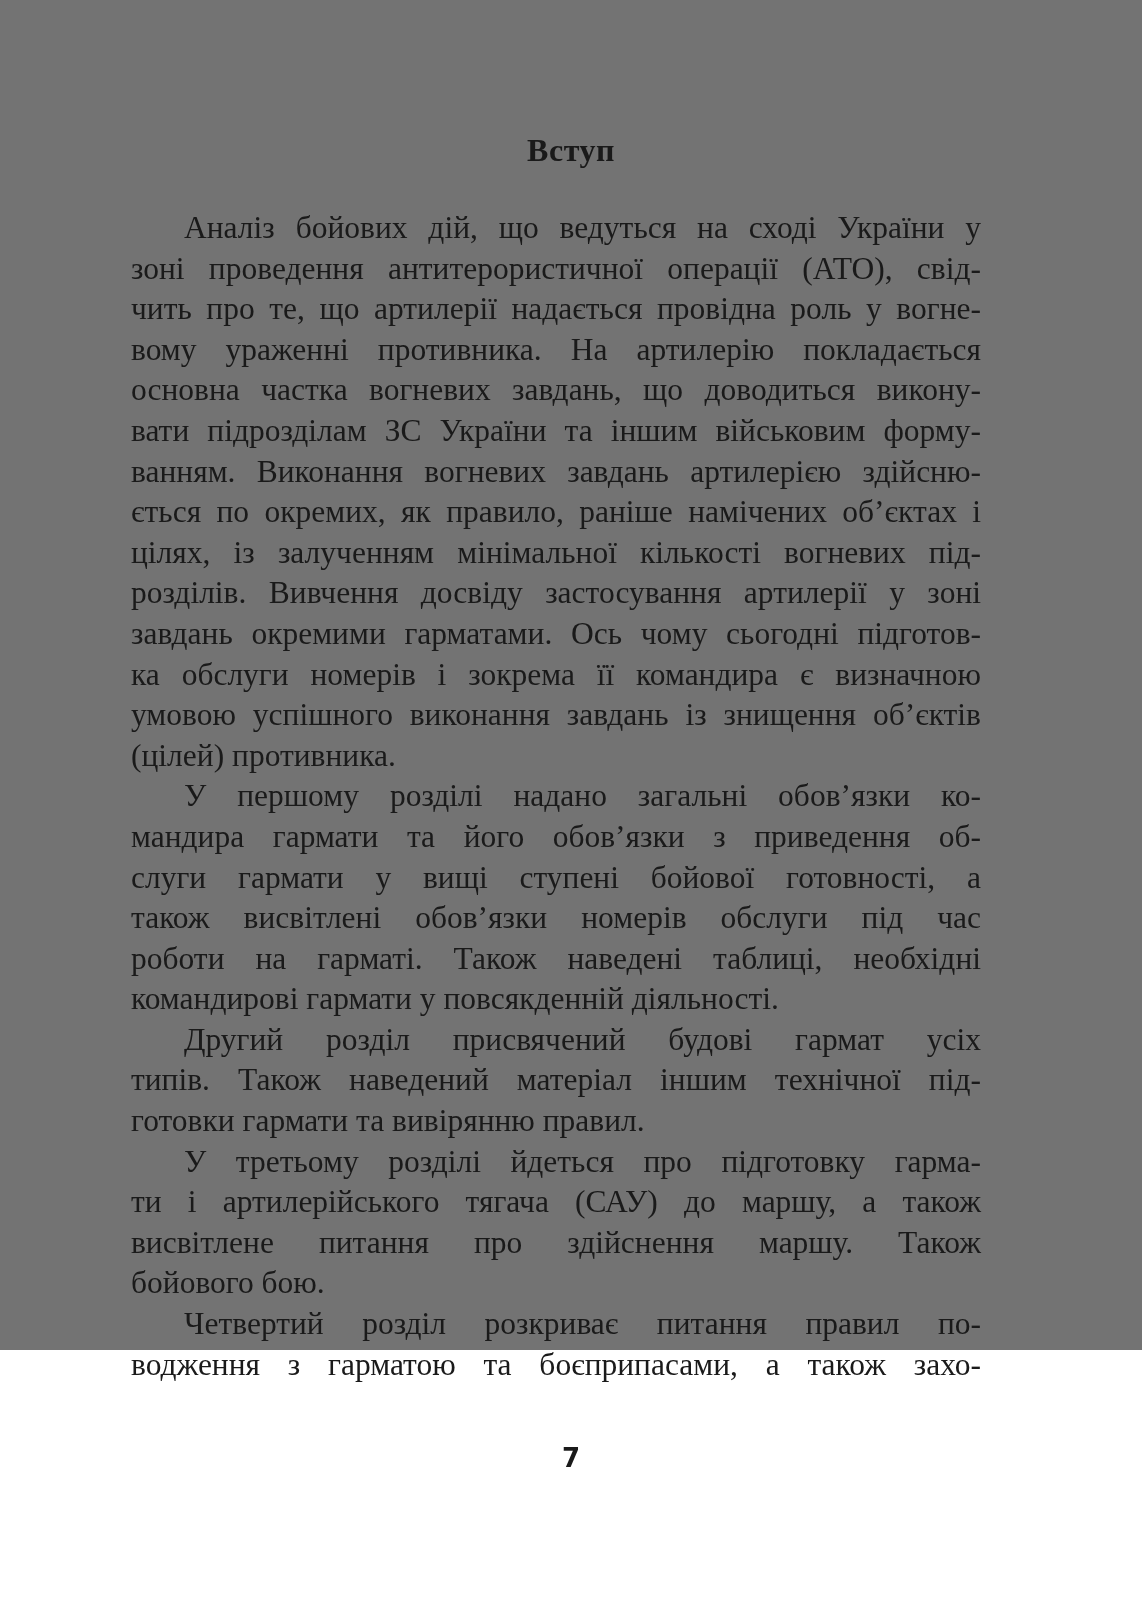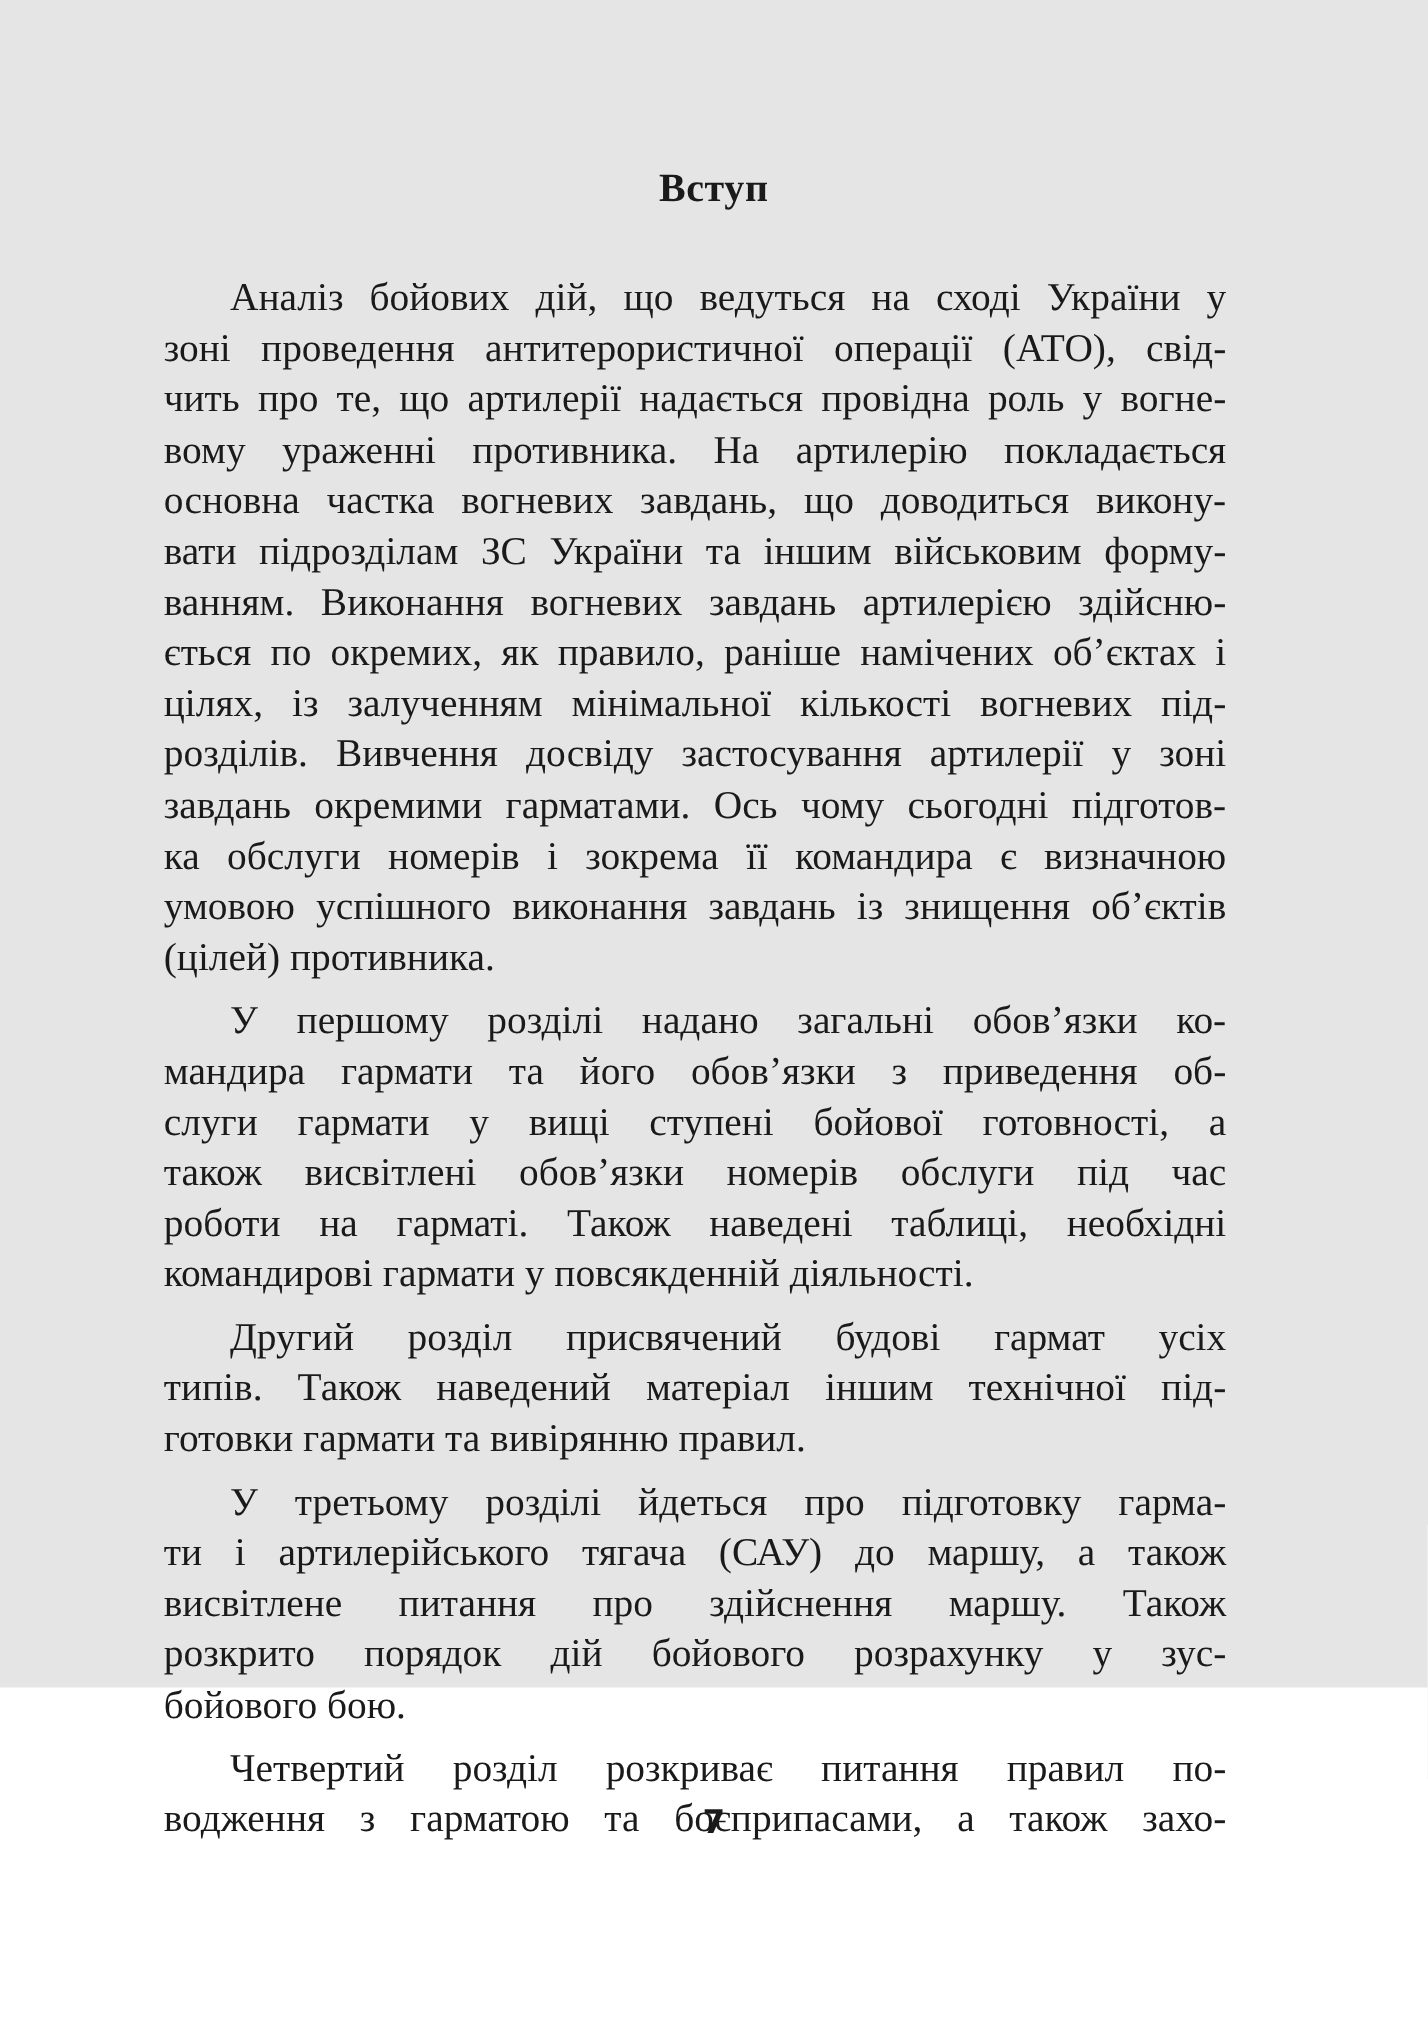--- a/index.html
+++ b/index.html
@@ -13,21 +13,21 @@
       position: relative;
       overflow: hidden;
       font-family: "Liberation Serif", "DejaVu Serif", serif;
       color: #1a1a1a;
     }
     .page {
       position: absolute;
       left: 0; top: 0;
       width: 1142px;
       height: 1350px;
-      background: #e5e5e5;
+      background: #737373;
     }
     .title {
       position: absolute;
       top: 130px;
       left: 0;
       width: 1142px;
       text-align: center;
       font-weight: bold;
       font-size: 32px;
       line-height: 40px;
@@ -43,21 +43,20 @@
       display: block;
       height: 40.6px;
       line-height: 40.6px;
       font-size: 31.5px;
       white-space: nowrap;
       text-align: justify;
       text-align-last: justify;
     }
     .line.indent {
       padding-left: 53px;
-      margin-top: 10px;
     }
     .line.last {
       text-align-last: left;
     }
     .page-number {
       position: absolute;
       top: 1440px;
       left: 0;
       width: 1142px;
       text-align: center;
@@ -93,20 +92,19 @@
     <span class="line">слуги гармати у вищі ступені бойової готовності, а</span>
     <span class="line">також висвітлені обов’язки номерів обслуги під час</span>
     <span class="line">роботи на гарматі. Також наведені таблиці, необхідні</span>
     <span class="line last">командирові гармати у повсякденній діяльності.</span>
     <span class="line indent">Другий розділ присвячений будові гармат усіх</span>
     <span class="line">типів. Також наведений матеріал іншим технічної під-</span>
     <span class="line last">готовки гармати та вивірянню правил.</span>
     <span class="line indent">У третьому розділі йдеться про підготовку гарма-</span>
     <span class="line">ти і артилерійського тягача (САУ) до маршу, а також</span>
     <span class="line">висвітлене питання про здійснення маршу. Також</span>
-    <span class="line">розкрито порядок дій бойового розрахунку у зус-</span>
     <span class="line last">бойового бою.</span>
     <span class="line indent">Четвертий розділ розкриває питання правил по-</span>
     <span class="line">водження з гарматою та боєприпасами, а також захо-</span>
   </div>
 
   <div class="page-number">7</div>
 </div>
 
 </body></html>

